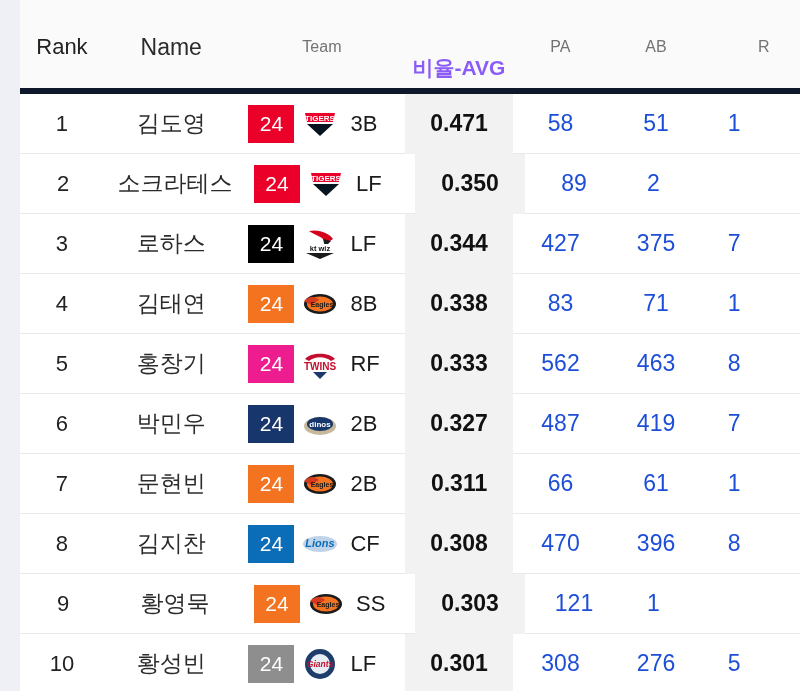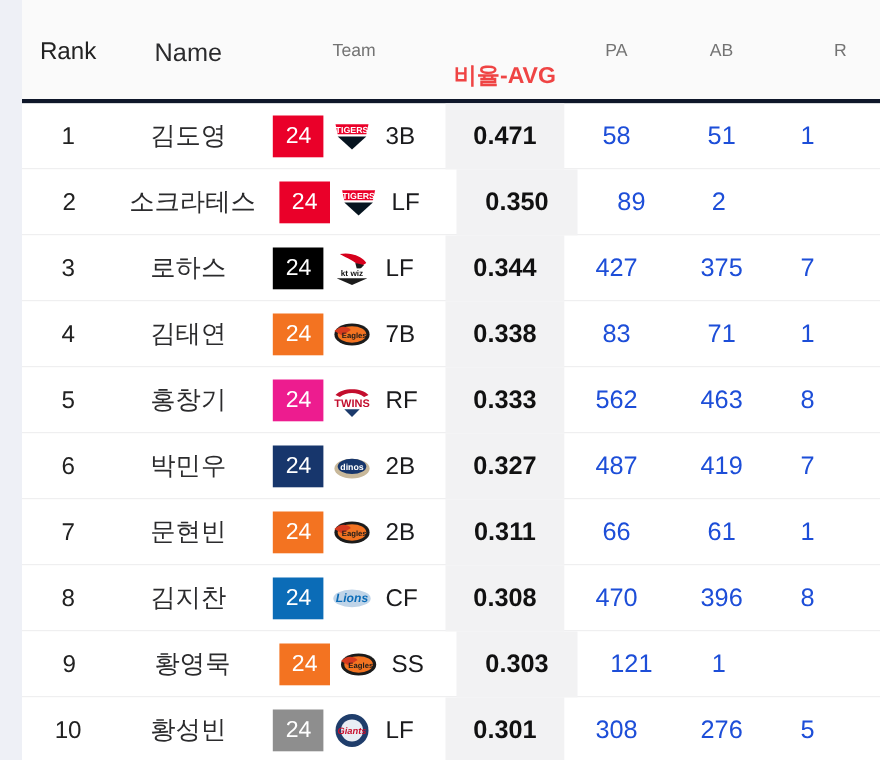--- a/index.html
+++ b/index.html
@@ -29,21 +29,21 @@
     height: 691px;
     background: #ffffff;
     overflow: hidden;
   }
 
   
   .thead {
     position: relative;
     height: 94px;
     background: #fafafa;
-    border-bottom: 4px solid #0f172a;
+    border-bottom: 6px solid #0f172a;
   }
   .thead-row {
     display: flex;
     align-items: center;
     position: absolute;
     left: 0;
     top: 0;
     width: 100%;
     height: 94px;
   }
@@ -58,21 +58,21 @@
   .th-sort-stack {
     position: relative;
     display: flex;
     flex-direction: column;
     align-items: center;
     justify-content: center;
   }
   .avg-label {
     margin-top: 42px;
     font-size: 21px;
-    color: #ef4444;
+    color: #8b5cf6;
     white-space: nowrap;
   }
 
   
   .tbody { position: relative; }
   .trow {
     display: flex;
     align-items: center;
     height: 60px;
     border-bottom: 1px solid #e9e9ea;
@@ -226,21 +226,21 @@
           <div class="team-cell">
             <span class="jersey" style="background: rgb(243, 115, 33);">24</span>
             <span class="team-logo">
               <svg class="logo-svg" viewBox="0 0 38 34">
                 <ellipse cx="19" cy="17" rx="16" ry="10" fill="#1B1B1B"></ellipse>
                 <ellipse cx="19" cy="17" rx="13" ry="7.5" fill="#F37321"></ellipse>
                 <path d="M3 14 C8 9 14 9 18 13 L10 18 Z" fill="#D63A1E"></path>
                 <text x="21" y="20" font-size="7" font-weight="bold" fill="#1B1B1B" text-anchor="middle" font-family="Liberation Sans, sans-serif">Eagles</text>
               </svg>
             </span>
-            <span class="pos">7B</span>
+            <span class="pos">8B</span>
           </div>
           <div class="td col-avg">0.338</div>
           <div class="td col-pa">83</div>
           <div class="td col-ab">71</div>
           <div class="td col-r">1</div>
         </div>
         <div class="trow">
           <div class="td col-rank">5</div>
           <div class="td col-name">홍창기</div>
           <div class="team-cell">

